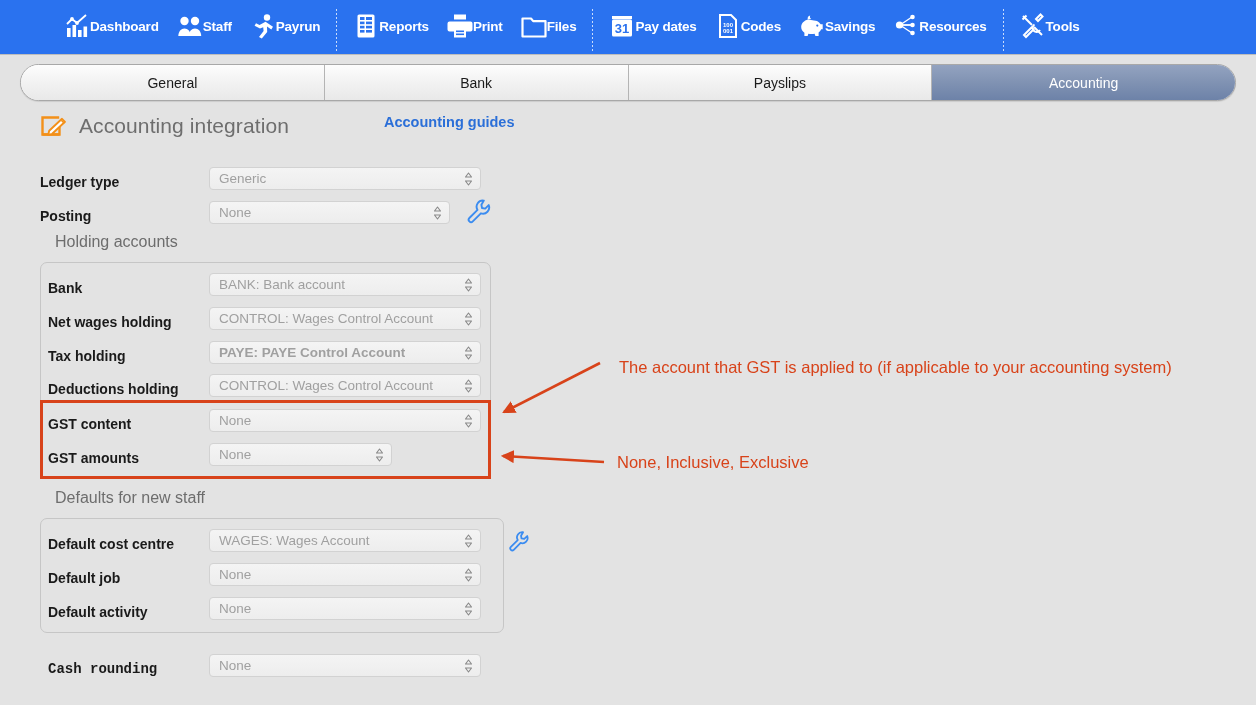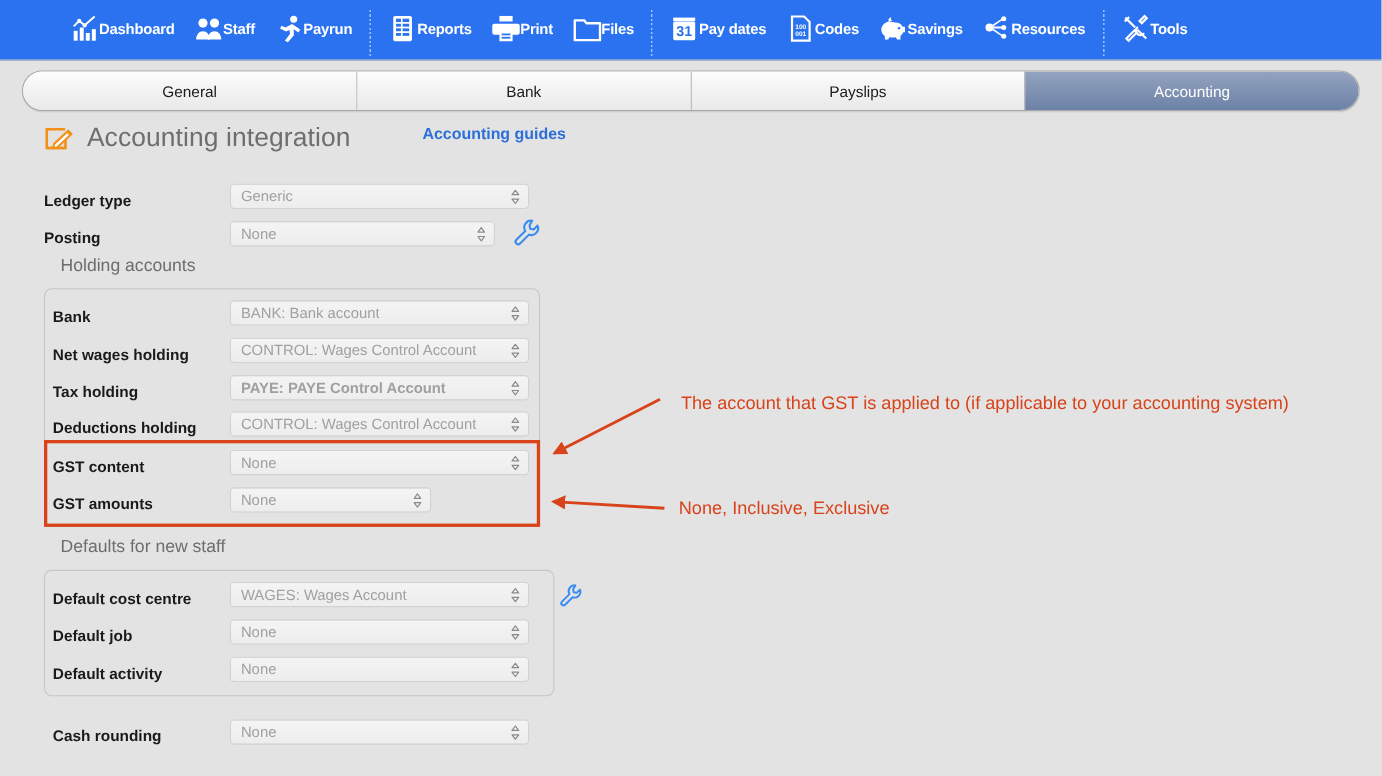--- a/index.html
+++ b/index.html
@@ -89,21 +89,21 @@
     color: #ffffff;
   }
 
   
   .page-head {
     position: absolute; left: 40px; top: 112px;
     display: flex; align-items: center;
   }
   .edit-icon { width: 28px; height: 28px; display:block; }
   .page-title {
-    font-size: 24px;
+    font-size: 21px;
     color: #6e6e6e;
     margin-left: 11px;
     letter-spacing: 0.1px;
   }
   .guides-link {
     position: absolute; left: 384px; top: 114px;
     font-size: 14.5px;
     font-weight: bold;
     color: #2b6fd8;
     cursor: pointer;
@@ -488,21 +488,21 @@
     <div class="select" style="width:272px;">
       <span class="val">None</span>
       <svg class="arrows" viewBox="0 0 9 15">
         <path d="M4.5 1.5 1.5 5.5h6z" fill="none" stroke="#8a8a8a" stroke-width="1.1" stroke-linejoin="round"></path>
         <path d="M4.5 13.5 1.5 9.5h6z" fill="none" stroke="#8a8a8a" stroke-width="1.1" stroke-linejoin="round"></path>
       </svg>
     </div>
   </div>
 
   <div class="row" style="left:48px; top:653px;">
-    <span class="lbl" style="width:161px;">Cash rounding</span>
+    <span class="lbl" style="width:161px;font-family:Liberation Mono, monospace;">Cash rounding</span>
     <div class="select" style="width:272px;">
       <span class="val">None</span>
       <svg class="arrows" viewBox="0 0 9 15">
         <path d="M4.5 1.5 1.5 5.5h6z" fill="none" stroke="#8a8a8a" stroke-width="1.1" stroke-linejoin="round"></path>
         <path d="M4.5 13.5 1.5 9.5h6z" fill="none" stroke="#8a8a8a" stroke-width="1.1" stroke-linejoin="round"></path>
       </svg>
     </div>
   </div>
 
   <div class="anno-box" style="left:40px; top:400px; width:451px; height:79px;"></div>

